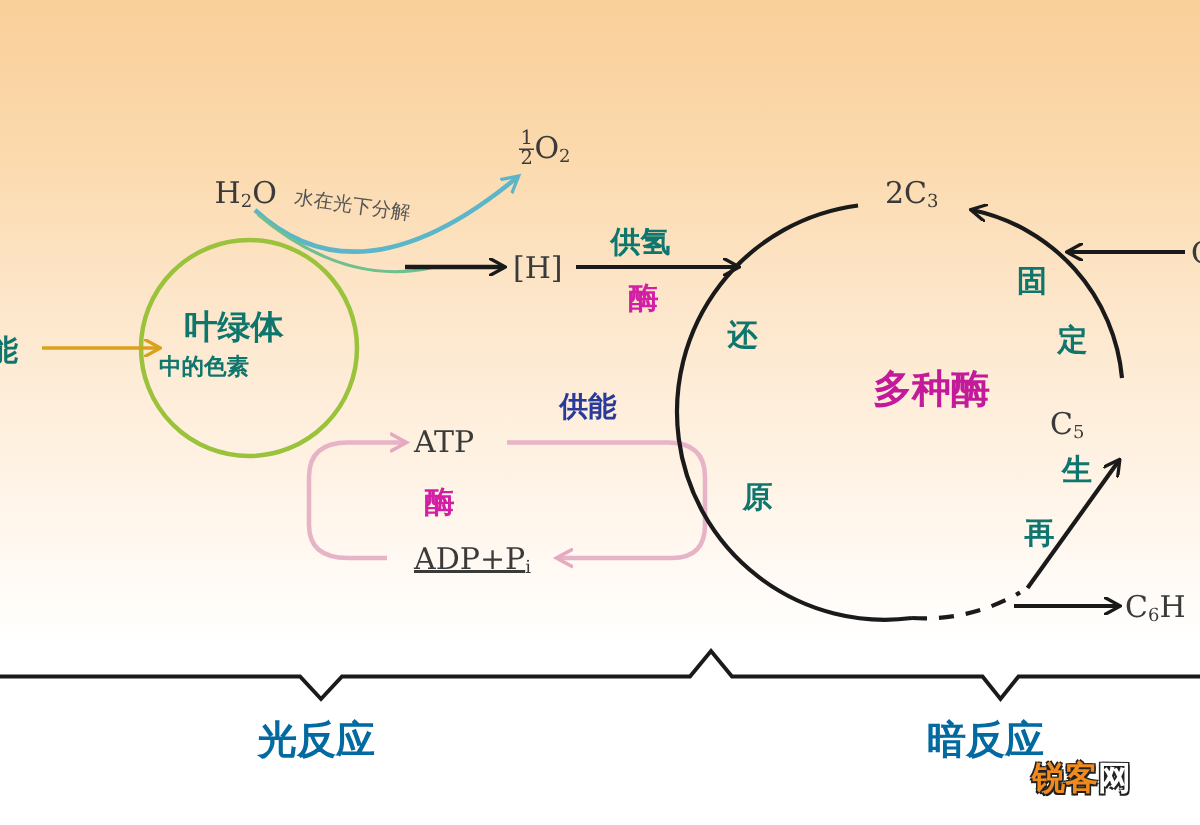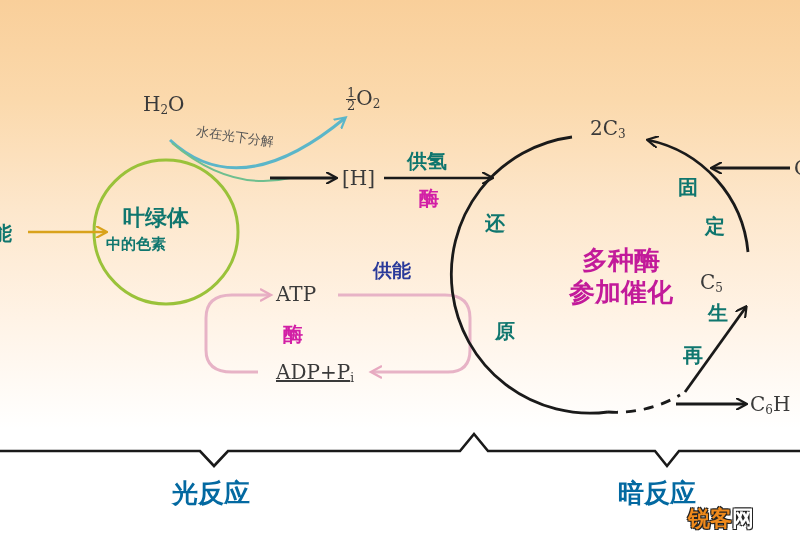--- a/index.html
+++ b/index.html
@@ -70,21 +70,21 @@
   <line x1="676" y1="404" x2="746" y2="404" stroke="#1a1a1a" stroke-width="2.8" marker-end="url(#arrBlack)"></line>
 
   <path d="M0,451 L200,451 L214,466 L228,451 L460,451 L474,434 L488,451 L655,451 L667,466 L679,451 L800,451" fill="none" stroke="#1a1a1a" stroke-width="2.6"></path>
 </svg>
 
 <div class="lbl cn" style="left:-8px; top:220px;">能</div>
 
 <div class="lbl cn" style="left:123px; top:203px; font-size:22px;">叶绿体</div>
 <div class="lbl cn" style="left:106px; top:235px; font-size:15px;">中的色素</div>
 
-<div class="lbl chem" style="left:143px; top:92px;">
+<div class="lbl chem" style="left:143px; top:116px;">
   <span>H</span><span class="sub">2</span><span>O</span>
 </div>
 <div class="lbl" style="left:196px; top:128px; font-size:13px; color:#555; transform:rotate(8deg);">水在光下分解</div>
 
 <div class="lbl chem" style="left:346px; top:86px;">
   <span class="frac"><span class="num">1</span><span class="den">2</span></span><span>O</span><span class="sub">2</span>
 </div>
 
 <div class="lbl chem" style="left:342px; top:166px;">[H]</div>
 <div class="lbl cn" style="left:407px; top:148px;">供氢</div>
@@ -110,21 +110,20 @@
 
 <div class="lbl cn" style="left:678px; top:174px;">固</div>
 <div class="lbl cn" style="left:705px; top:213px;">定</div>
 <div class="lbl cn" style="left:485px; top:210px;">还</div>
 <div class="lbl cn" style="left:495px; top:318px;">原</div>
 <div class="lbl cn" style="left:683px; top:342px;">再</div>
 <div class="lbl cn" style="left:708px; top:300px;">生</div>
 
 <div class="lbl center-cn" style="left:556px; top:244px; width:130px;">
   <div>多种酶</div>
-  <div>参加催化</div>
 </div>
 
 <div class="lbl phase" style="left:172px; top:476px;">光反应</div>
 <div class="lbl phase" style="left:618px; top:476px;">暗反应</div>
 
 <div class="watermark">
   <span class="wm1">锐客</span><span class="wm2">网</span>
 </div>
 
 </body></html>

